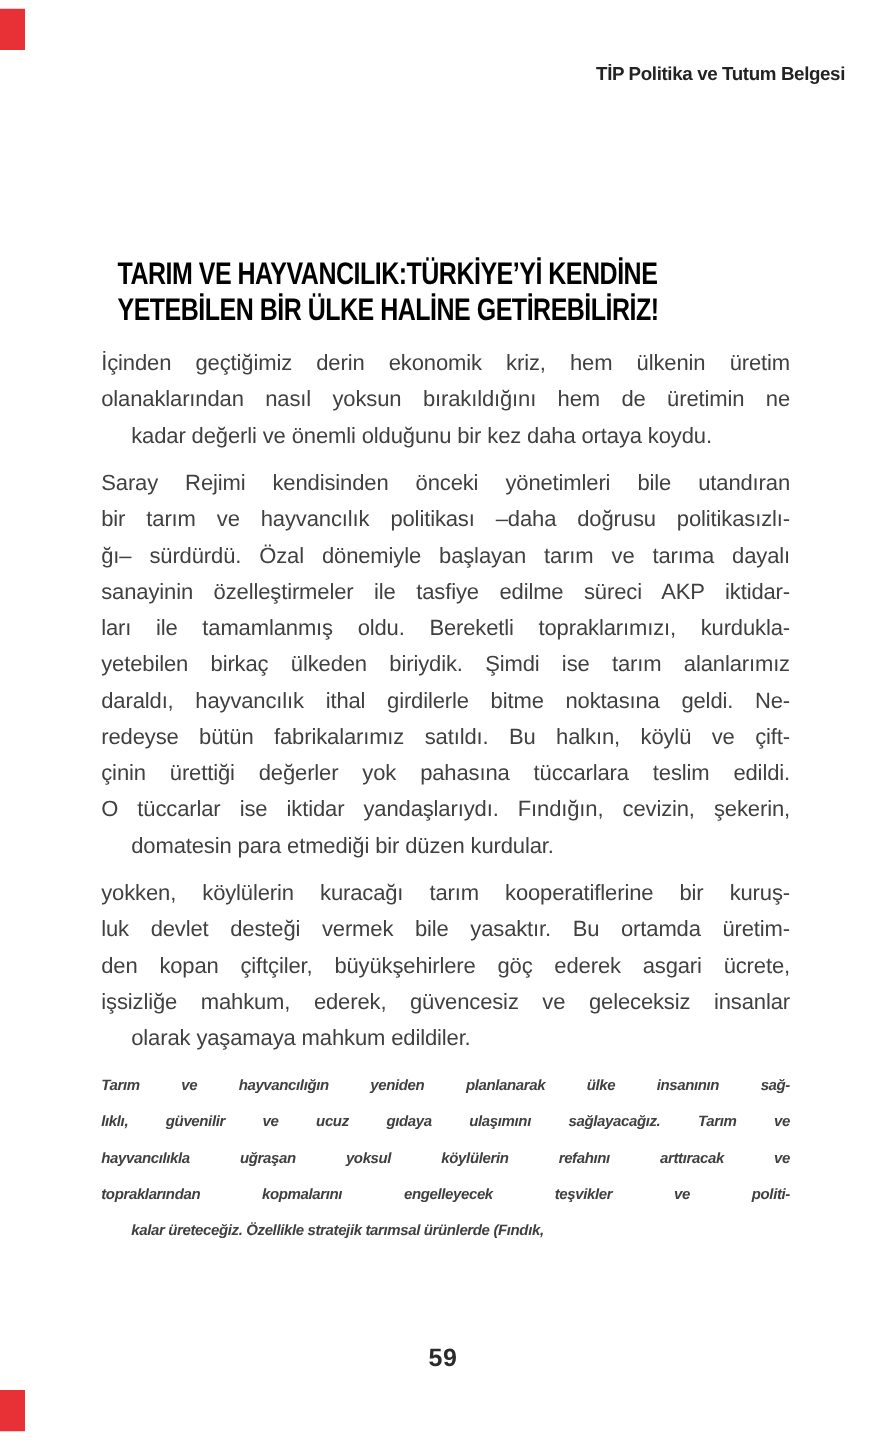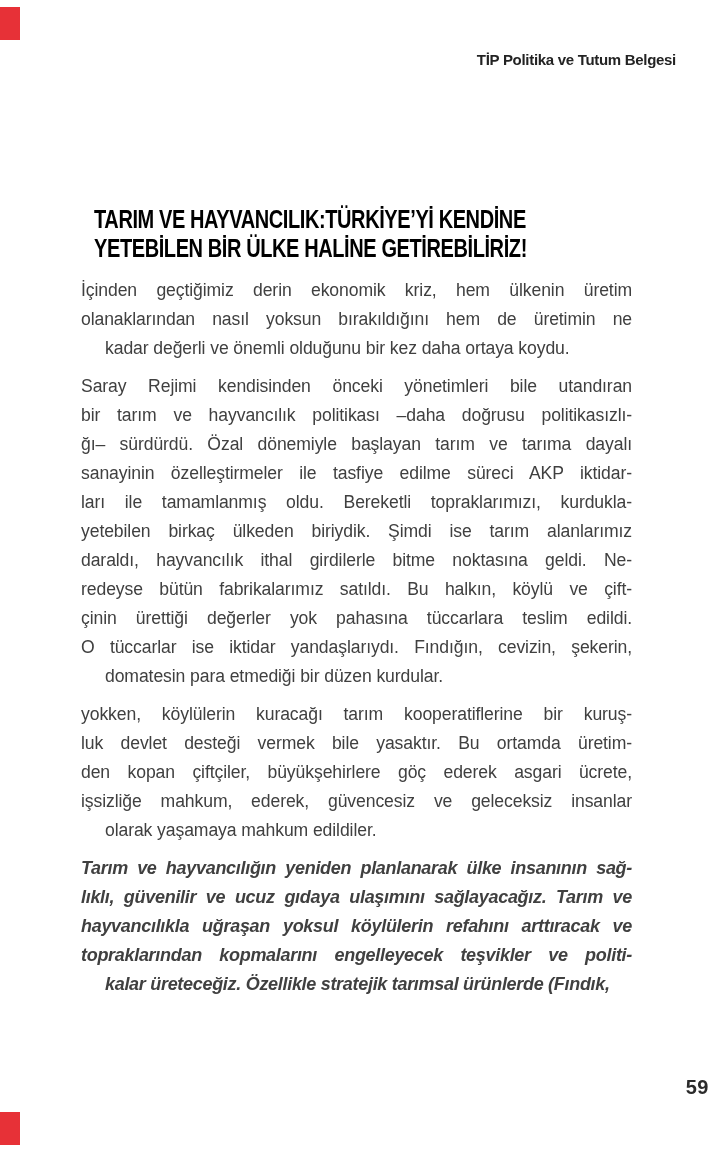--- a/index.html
+++ b/index.html
@@ -64,29 +64,29 @@
     text-align: justify;
     text-align-last: justify;
   }
   .bline.lastline {
     text-align-last: left;
     margin-left: 24px;
   }
   .para.emphasis .bline {
     font-style: italic;
     font-weight: 700;
-    font-size: 18px;
+    font-size: 12px;
     letter-spacing: -0.3px;
   }
   .page-number {
     position: absolute;
     top: 1076px;
     left: 0;
     width: 709px;
-    text-align: right;
+    text-align: center;
     font-size: 20px;
     font-weight: 700;
     letter-spacing: 0.5px;
     color: #2b2b2b;
   }
 </style>
 </head>
 <body>
 
 <div class="page">

